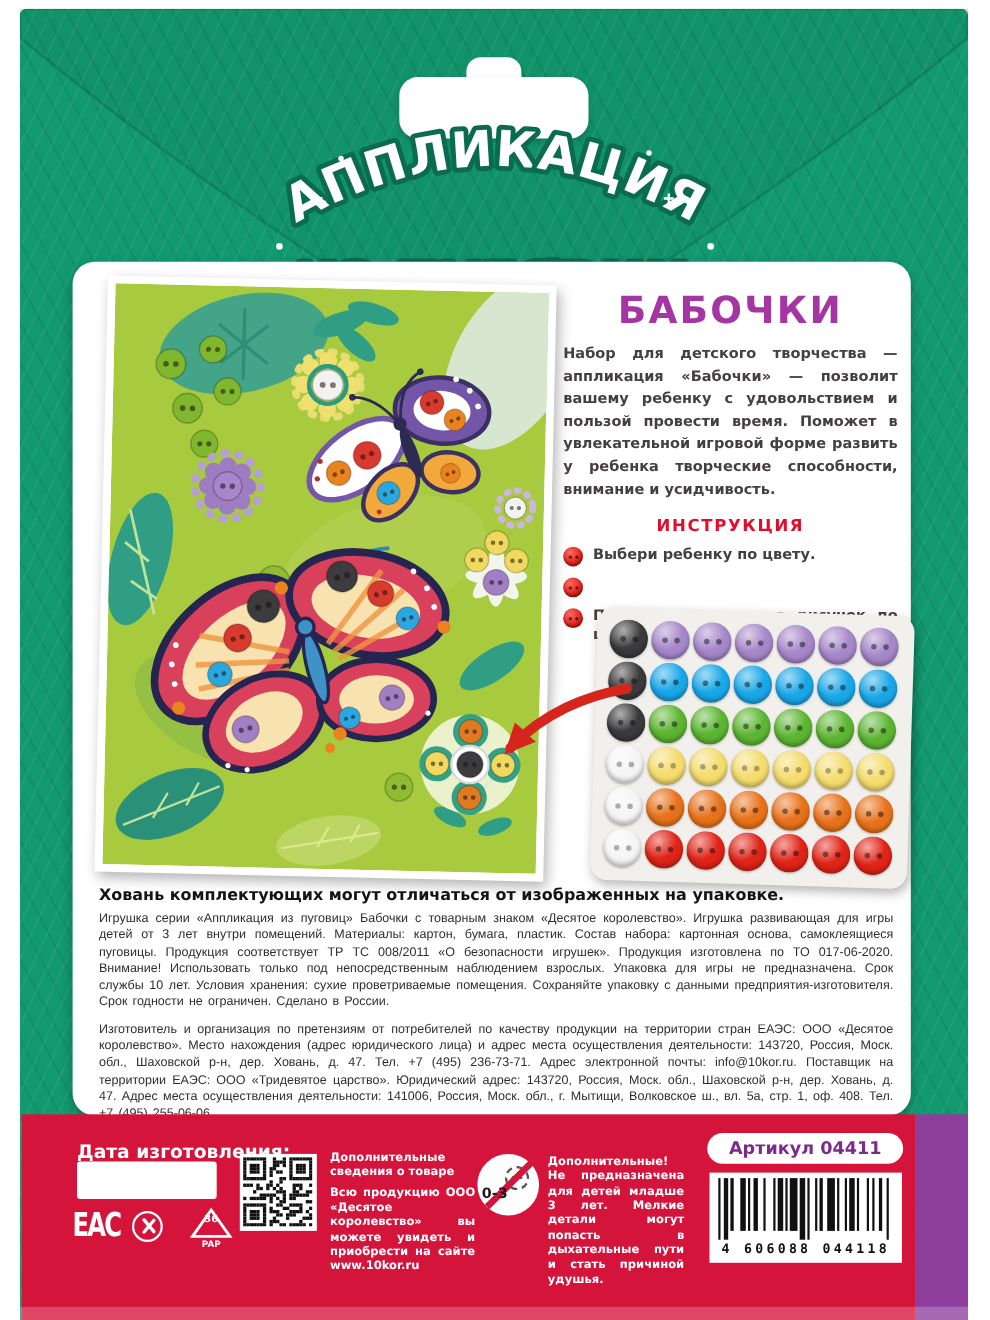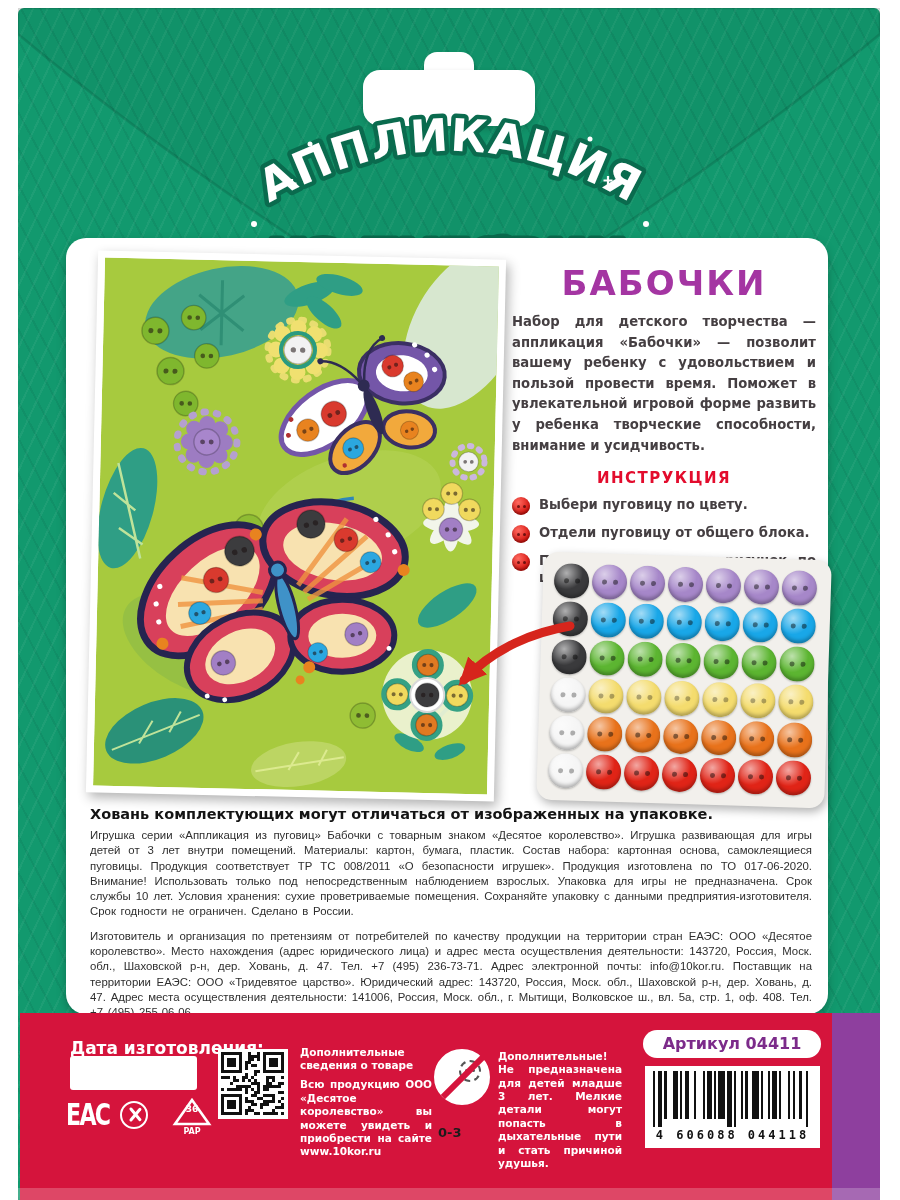--- a/index.html
+++ b/index.html
@@ -69,21 +69,21 @@
   .pap{position:absolute;left:152px;top:84px;width:40px;text-align:center;}
   .pap .pap-code{position:absolute;left:0;top:7px;width:40px;font-size:9px;font-weight:bold;}
   .pap .pap-label{position:absolute;left:0;top:30px;width:40px;font-size:8px;font-weight:bold;}
   .qr{position:absolute;left:198px;top:36px;width:70px;height:70px;background:#fff;padding:3px;box-sizing:border-box;}
   .info-col{position:absolute;left:280px;top:33px;width:132px;}
   .info-title{font-size:10.5px;font-weight:bold;line-height:1.25;}
   .info-body{margin-top:6px;font-size:10.5px;font-weight:bold;line-height:1.28;text-align:justify;}
   .age-icon{position:absolute;left:414px;top:36px;width:56px;height:56px;background:#fff;border:3px solid #fff;
     border-radius:50%;box-sizing:border-box;}
   .age-icon .slash{position:absolute;left:24px;top:-6px;width:6px;height:60px;background:#d5143c;transform:rotate(45deg);}
-  .age-icon .age-txt{position:absolute;left:1px;top:26px;font-size:13px;font-weight:bold;color:#1c1c1c !important;margin-top:47px;}
+  .age-icon .age-txt{position:absolute;left:1px;top:26px;font-size:13px;font-weight:bold;color:#1c1c1c !important;}
   .age-icon .face{position:absolute;left:22px;top:8px;width:22px;height:22px;border:2px dashed #555;border-radius:50%;
     box-sizing:border-box;}
   .age-icon .face i{position:absolute;width:3px;height:3px;border-radius:50%;background:#555;top:7px;}
   .age-icon .face i:nth-child(1){left:4px;} .age-icon .face i:nth-child(2){left:11px;}
   .warning-col{position:absolute;left:478px;top:37px;width:124px;}
   .warn-title{font-size:10.5px;font-weight:bold;line-height:1.25;}
   .warn-body{font-size:10.5px;font-weight:bold;line-height:1.28;text-align:justify;}
   .article-pill{position:absolute;left:623px;top:17px;width:178px;height:28px;background:#fff;border-radius:14px;
     text-align:center;line-height:28px;font-size:16px;font-weight:bold;}
   .article-pill span{color:#7c2b8a !important;}
@@ -323,28 +323,27 @@
   <div class="right-col">
     <div class="product-title">БАБОЧКИ</div>
     <div class="intro">Набор для детского творчества — аппликация «Бабочки» — позволит вашему ребенку с удовольствием и пользой провести время. Поможет в увлекательной игровой форме развить у ребенка творческие способности, внимание и усидчивость.</div>
     <div class="instr-head">ИНСТРУКЦИЯ</div>
     <div class="steps">
       <div class="step">
         <span class="step-btn">
             <i></i>
             <i></i>
           </span>
-        <span class="step-text">Выбери пуговицу по цвету.</span>
+        <span class="step-text">Выбери ребенку по цвету.</span>
       </div>
       <div class="step">
         <span class="step-btn">
             <i></i>
             <i></i>
           </span>
-        <span class="step-text">Отдели пуговицу от общего блока.</span>
       </div>
       <div class="step">
         <span class="step-btn">
             <i></i>
             <i></i>
           </span>
         <span class="step-text">Приклей пуговицу на рисунок по цвету.</span>
       </div>
     </div>
   </div>

